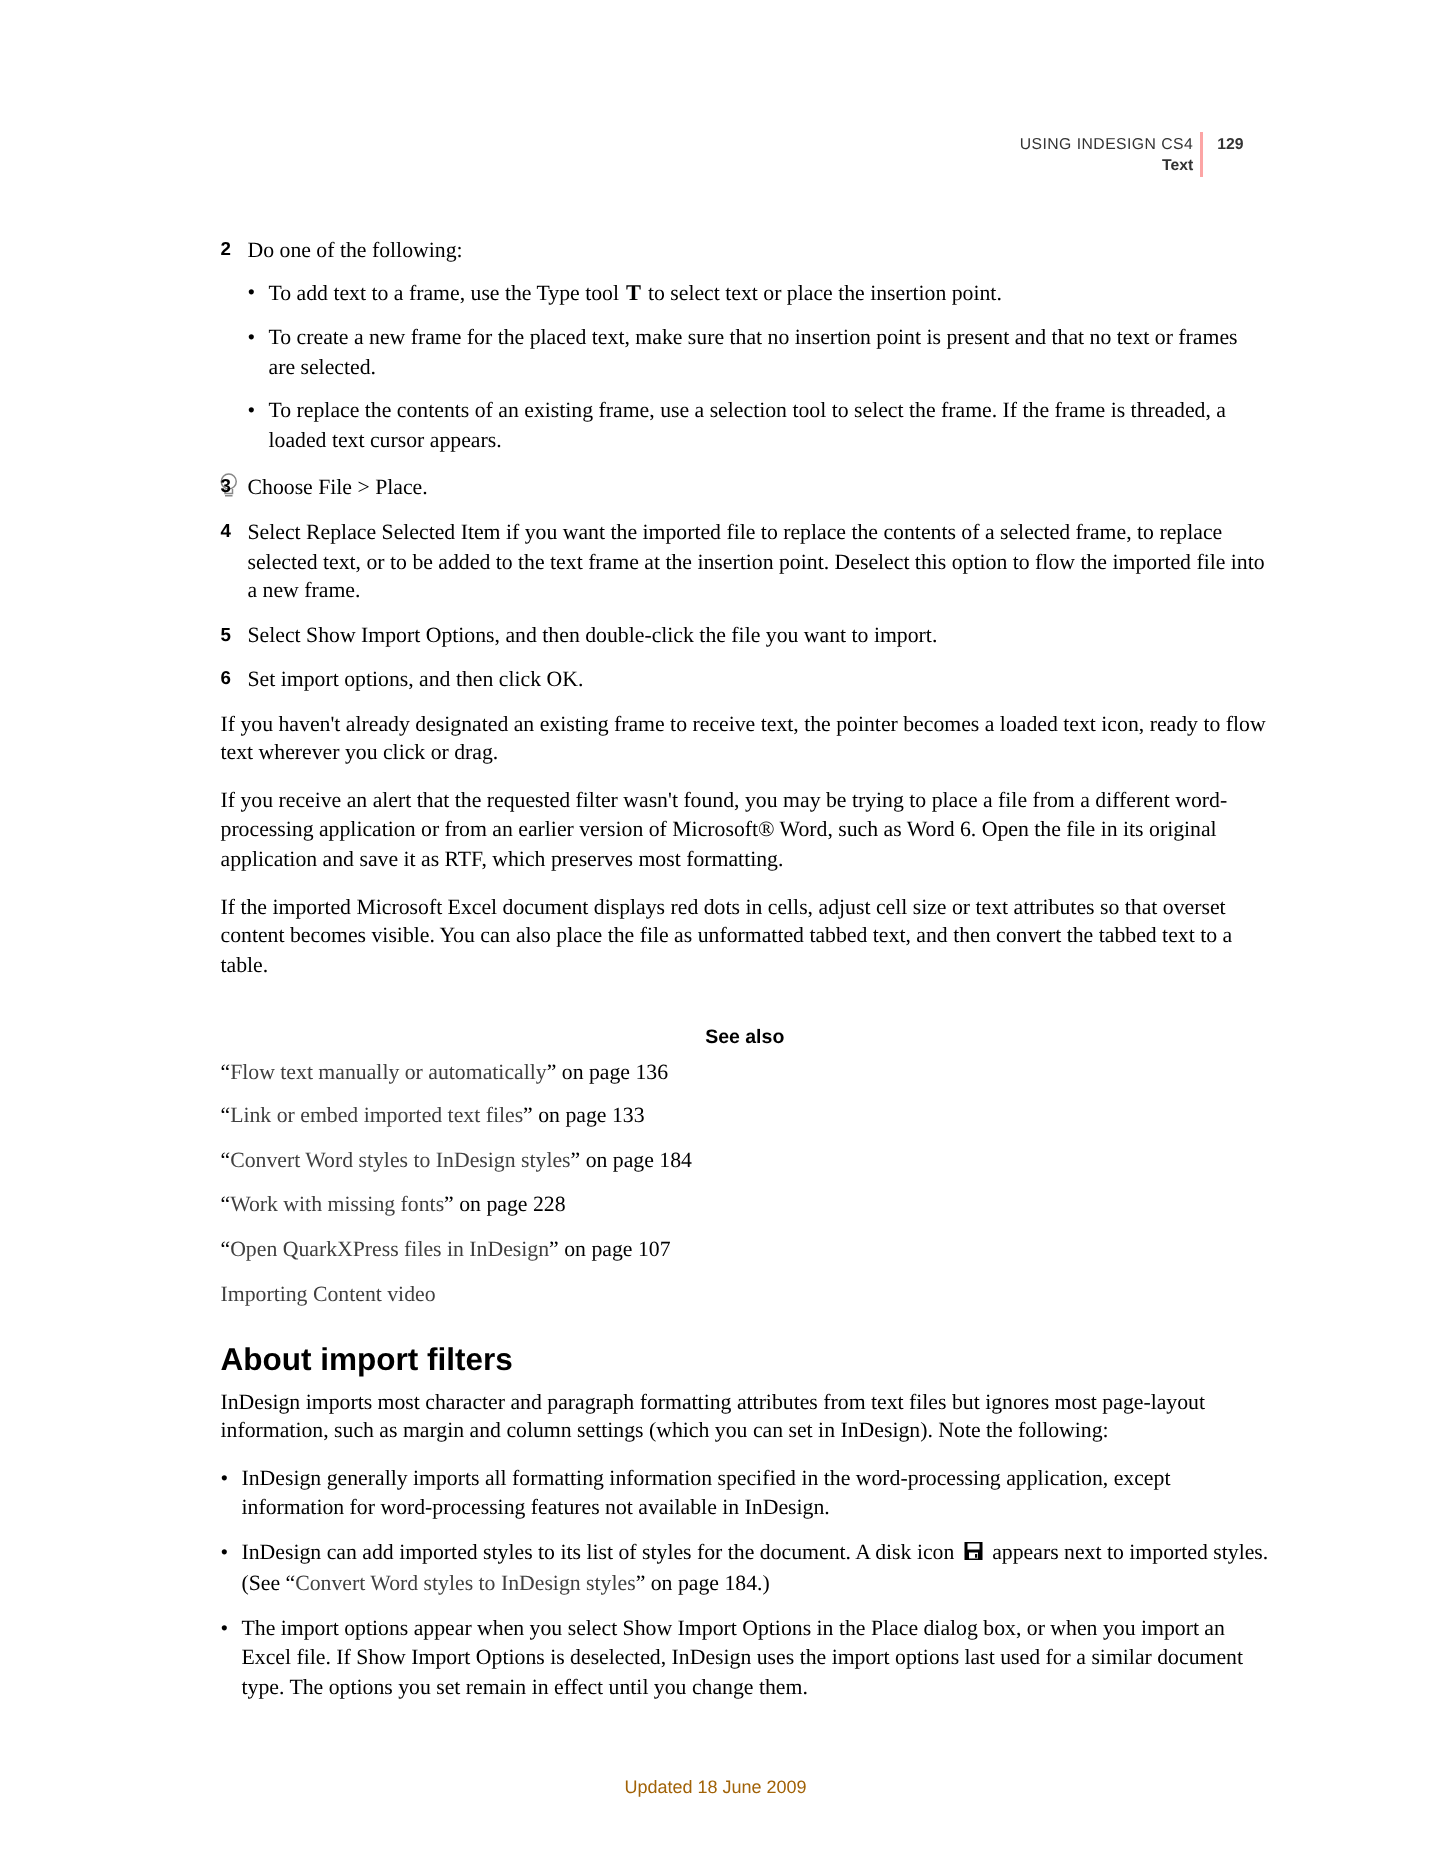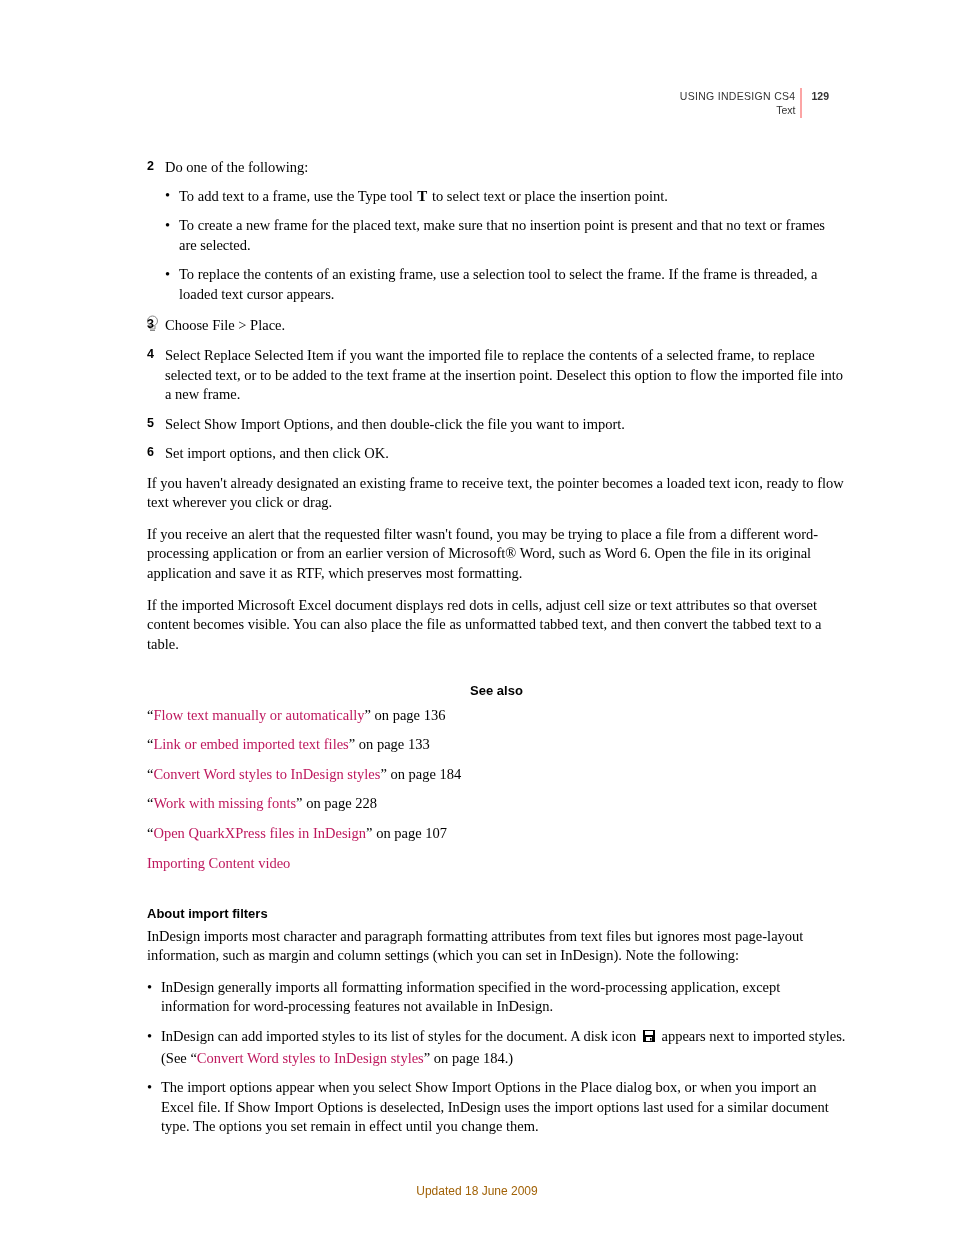--- a/index.html
+++ b/index.html
@@ -23,21 +23,21 @@
     top: 88px;
     right: 124px;
     text-align: right;
     font-family: "Myriad Pro", "Segoe UI", Arial, sans-serif;
     font-size: 10.5px;
     line-height: 1.35;
     color: #333;
   }
   .running-header .line1 { letter-spacing: 0.3px; }
   .running-header .pagenum { font-weight: 700; margin-left: 4px; }
-  .running-header .line2 { font-weight: 400; }
+  .running-header .line2 { font-weight: 700; }
   .content { margin-top: 70px; }
   ol.steps { list-style: none; margin: 0; padding: 0; }
   ol.steps > li {
     position: relative;
     padding-left: 18px;
     margin: 0 0 10px 0;
   }
   ol.steps > li .num {
     position: absolute;
     left: 0;
@@ -71,26 +71,26 @@
   }
   p.body { margin: 0 0 12px 0; }
   .see-also-h {
     font-family: "Myriad Pro", "Segoe UI", Arial, sans-serif;
     font-weight: 700;
     font-size: 13px;
     margin: 28px 0 6px 0;
     text-align: center;
   }
   .see-also p { margin: 0 0 10px 0; }
-  a.link { color: #be185d; text-decoration: none; }
+  a.link { color: #404040; text-decoration: none; }
   h2.section {
     font-family: "Myriad Pro", "Segoe UI", Arial, sans-serif;
     font-weight: 700;
-    font-size: 13px;
-    margin: 32px 0 4px 0;
+    font-size: 21px;
+    margin: 20px 0 4px 0;
   }
   .type-icon {
     font-family: Georgia, "Times New Roman", serif;
     font-weight: 700;
     font-size: 15px;
     padding: 0 1px;
   }
   .disk-icon {
     display: inline-block;
     vertical-align: -2px;

